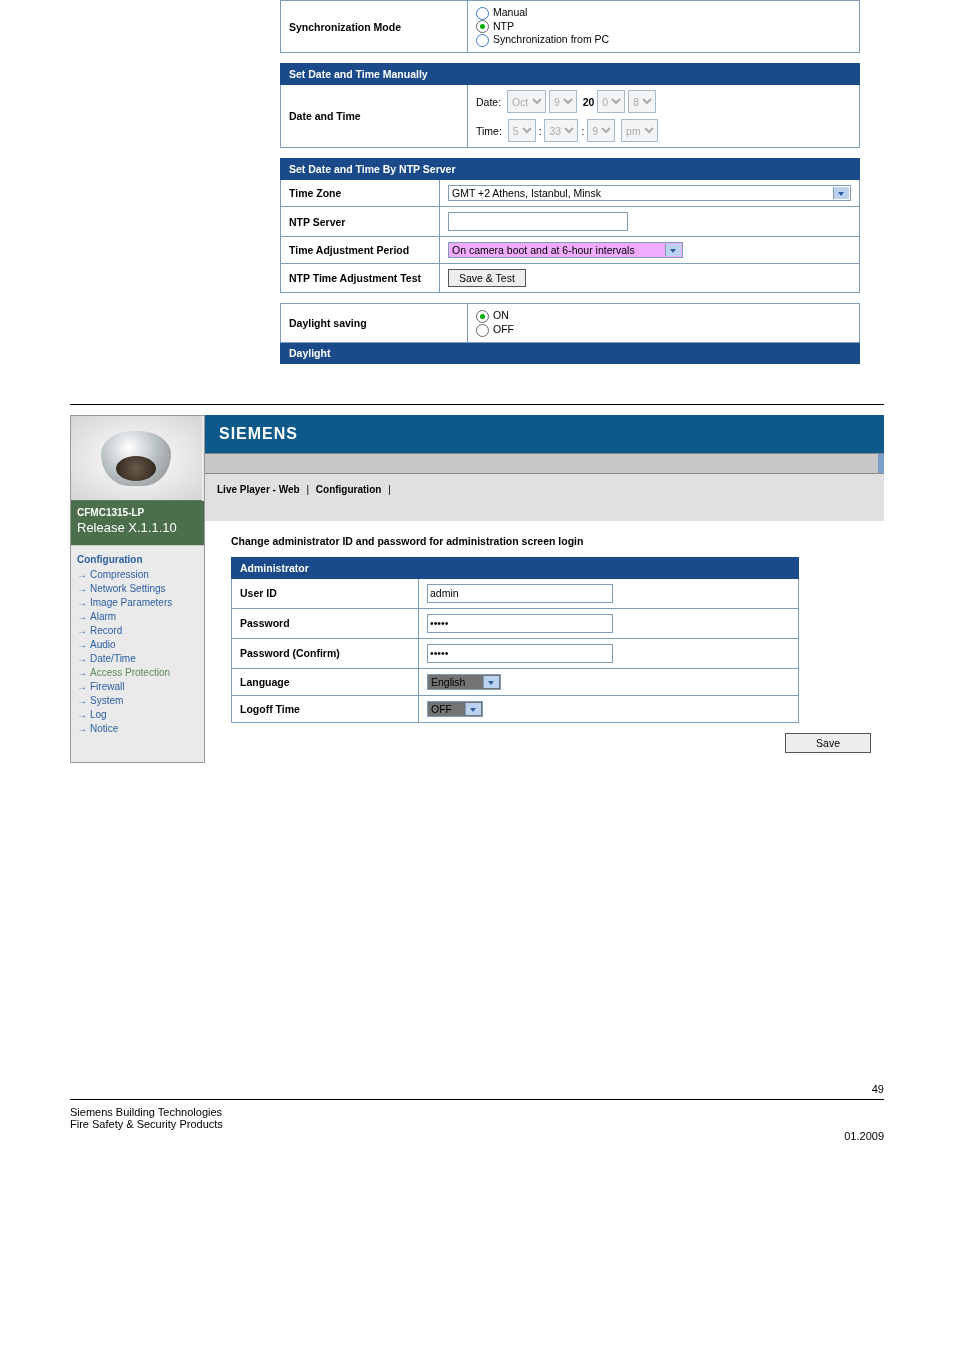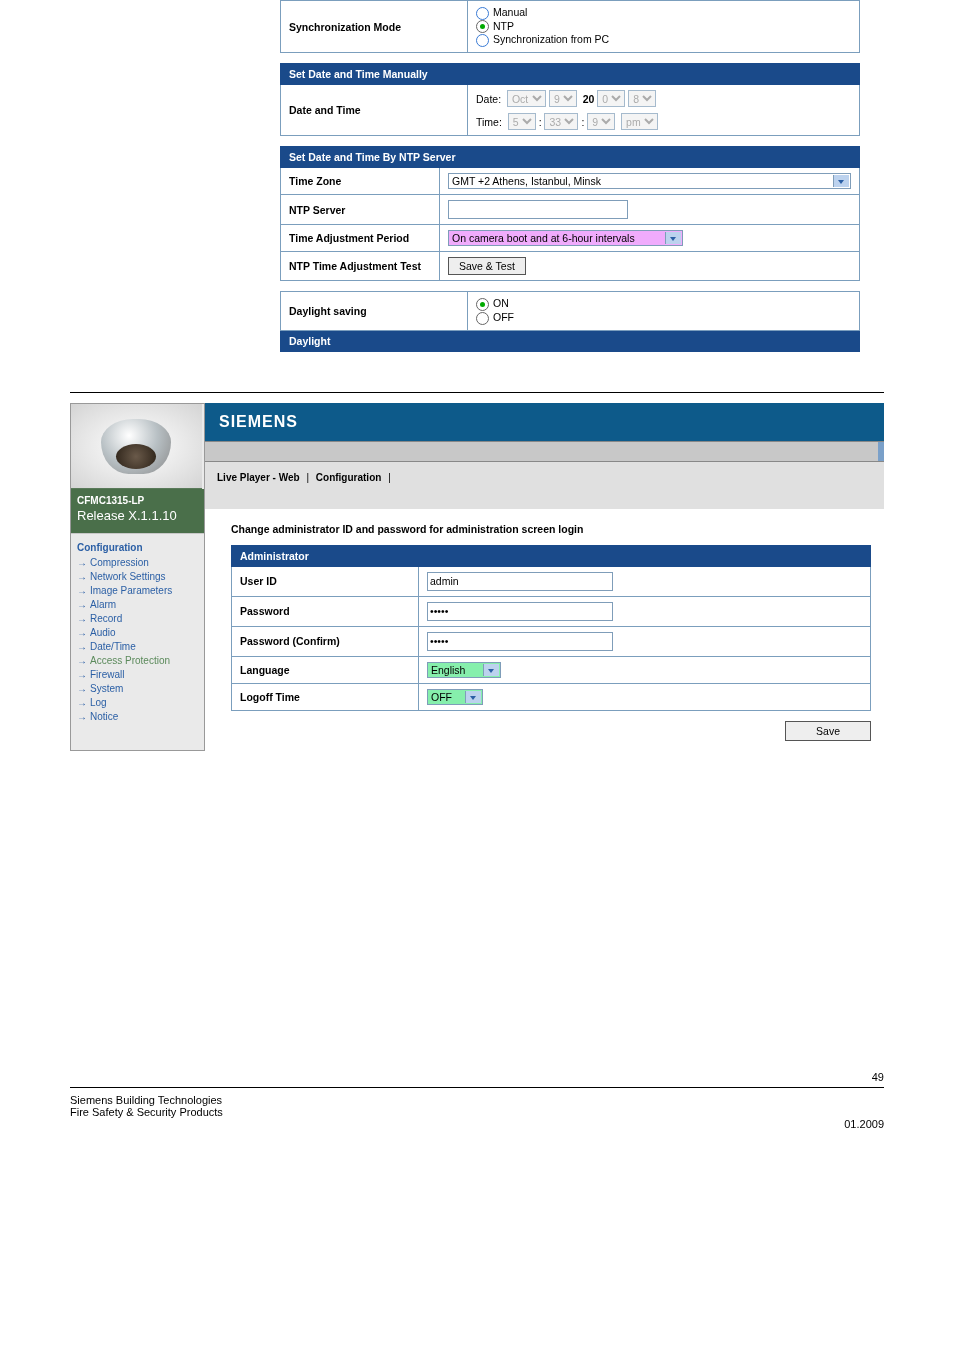--- a/index.html
+++ b/index.html
@@ -15,29 +15,29 @@
 
   table.cfg { width: 580px; border-collapse: collapse; margin-bottom: 10px; }
   .cfg td { border: 1px solid #7b9ebd; padding: 5px 8px; vertical-align: middle; }
   .cfg td.labelcell { width: 170px; font-weight: bold; }
   .cfg td.header { background: #1a4a8a; color: #fff; font-weight: bold; border: 1px solid #1a4a8a; padding: 4px 8px; }
 
   .radio { display: inline-block; width: 11px; height: 11px; border: 1px solid #666; border-radius: 50%; vertical-align: middle; margin-right: 4px; position: relative; }
   .radio.checked::after { content:""; position:absolute; width:5px; height:5px; background:#0a0; border-radius:50%; left:3px; top:3px; }
   .radio.unchecked-blue { border-color:#3a7bd5; }
 
-  select.mini { font-size:10.5px; height:17px; background:#fff; border:1px solid #7f9db9; }
+  select.mini { font-size:10.5px; height:23px; background:#fff; border:1px solid #7f9db9; }
   select.mini.dis { color:#888; background:#f0f0f0; }
   input.txt { font-size:10.5px; height:15px; border:1px solid #7f9db9; background:#fff; }
 
   .wide-select { width: 395px; display:inline-block; border:1px solid #7f9db9; background:#fff; padding:1px 3px; position:relative; }
   .wide-select .arrow, .mid-select .arrow, .sm-select .arrow { position:absolute; right:1px; top:1px; bottom:1px; width:15px; background:#bcd2ee; border-left:1px solid #7f9db9; }
   .wide-select .arrow::after, .mid-select .arrow::after, .sm-select .arrow::after { content:""; position:absolute; left:4px; top:5px; border-left:3px solid transparent; border-right:3px solid transparent; border-top:4px solid #2b5fa5; }
   .mid-select { width:227px; display:inline-block; border:1px solid #7f9db9; background:#f0abfc; padding:1px 3px; position:relative; }
-  .sm-select { width:56px; display:inline-block; border:1px solid #7f9db9; background:#86efac; padding:1px 3px; position:relative; }
+  .sm-select { width:56px; display:inline-block; border:1px solid #7f9db9; background:#737373; padding:1px 3px; position:relative; }
 
   .btn { border:1px solid #555; background:#eee; padding:2px 10px; font-size:10.5px; display:inline-block; }
 
   
   .hr { border-top:1px solid #000; margin: 40px 70px 10px 70px; }
   .screenshot { margin: 0 70px; }
   .ss-inner { display:flex; }
   .ss-left { width:133px; background:#eaeaea; border:1px solid #999; }
   .cam-thumb { width:131px; height:84px; background: radial-gradient(ellipse at center, #fff 0%, #e8e8e8 55%, #d4d4d4 100%); position:relative; border-bottom:1px solid #5a7a5a; }
   .dome { position:absolute; left:30px; top:15px; width:70px; height:55px; background: radial-gradient(circle at 40% 30%, #fff, #b8c0c4 50%, #888 100%); border-radius: 35px 35px 30px 30px / 25px 25px 35px 35px; }
@@ -191,21 +191,21 @@
         <div class="brandbar">SIEMENS</div>
         <div class="navbar">&nbsp;<span class="corner"></span></div>
         <div class="subbar">
           <span>Live Player - Web</span>
           <span class="sep">|</span>
           <span>Configuration</span>
           <span class="sep">|</span>
         </div>
         <div class="ss-body">
           <div class="admin-title">Change administrator ID and password for administration screen login</div>
-          <table class="cfg" style="width:640px">
+          <table class="cfg" style="width:568px">
             <tbody>
                 <tr>
                   <td class="header" colspan="2">Administrator</td>
                 </tr>
             <tr>
               <td class="labelcell">User ID</td>
               <td><input class="txt" style="width: 180px;" value="admin"></td>
             </tr>
             <tr>
               <td class="labelcell">Password</td>

